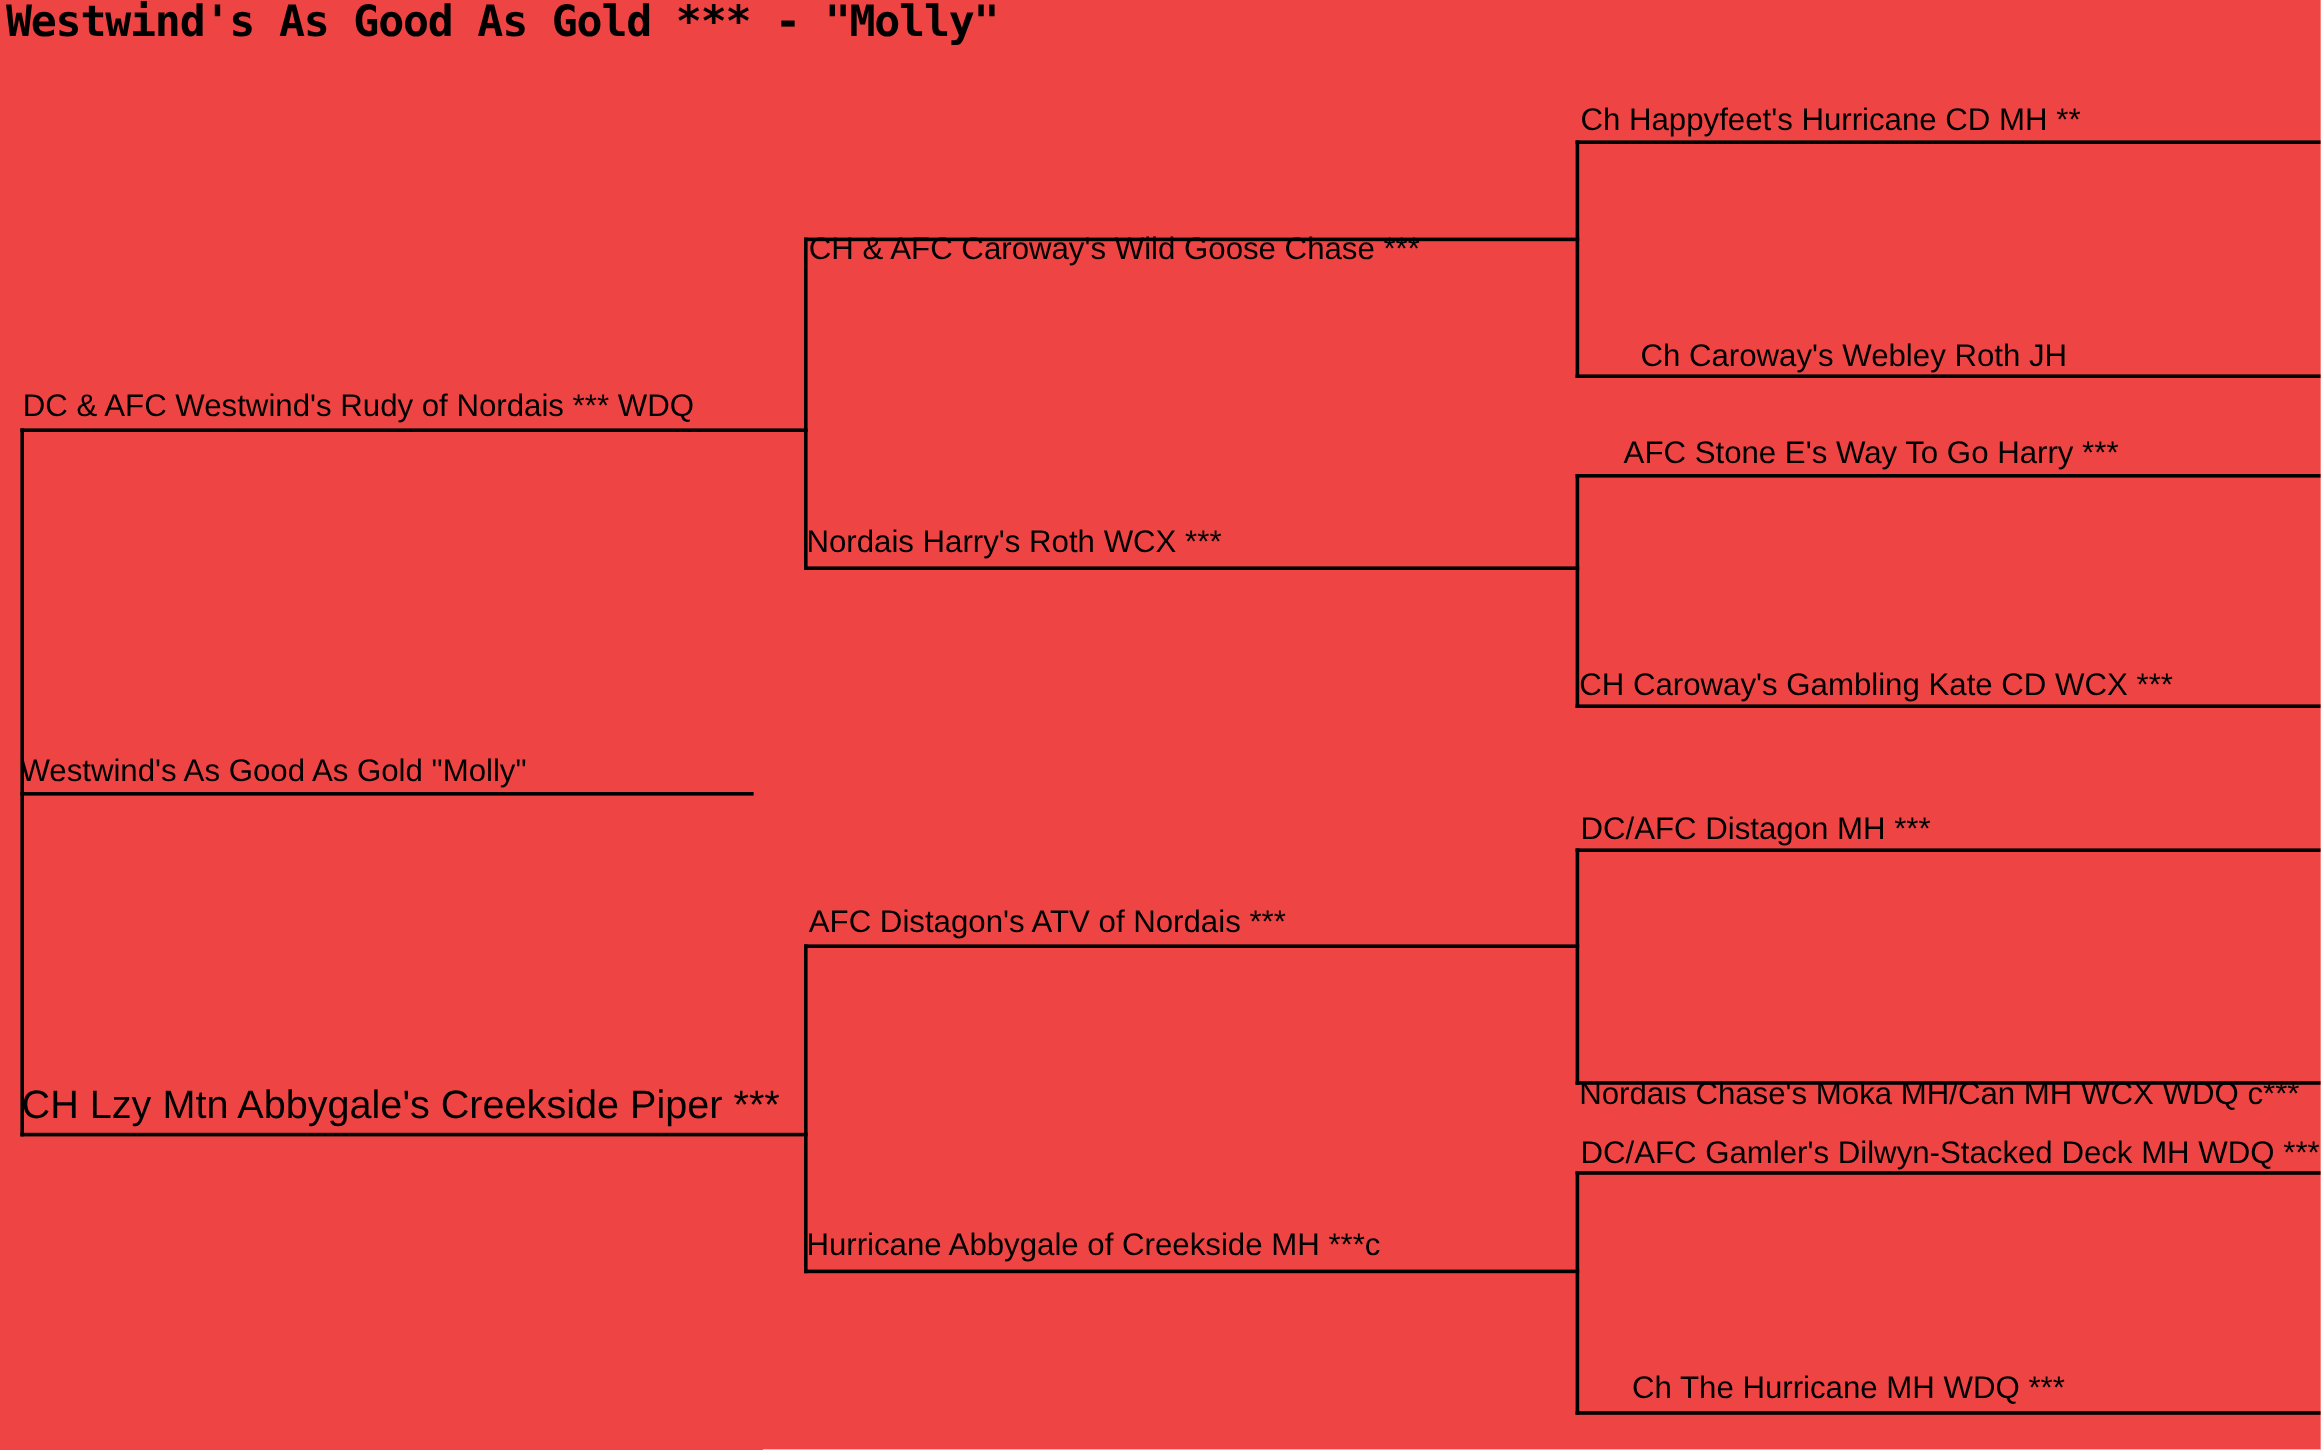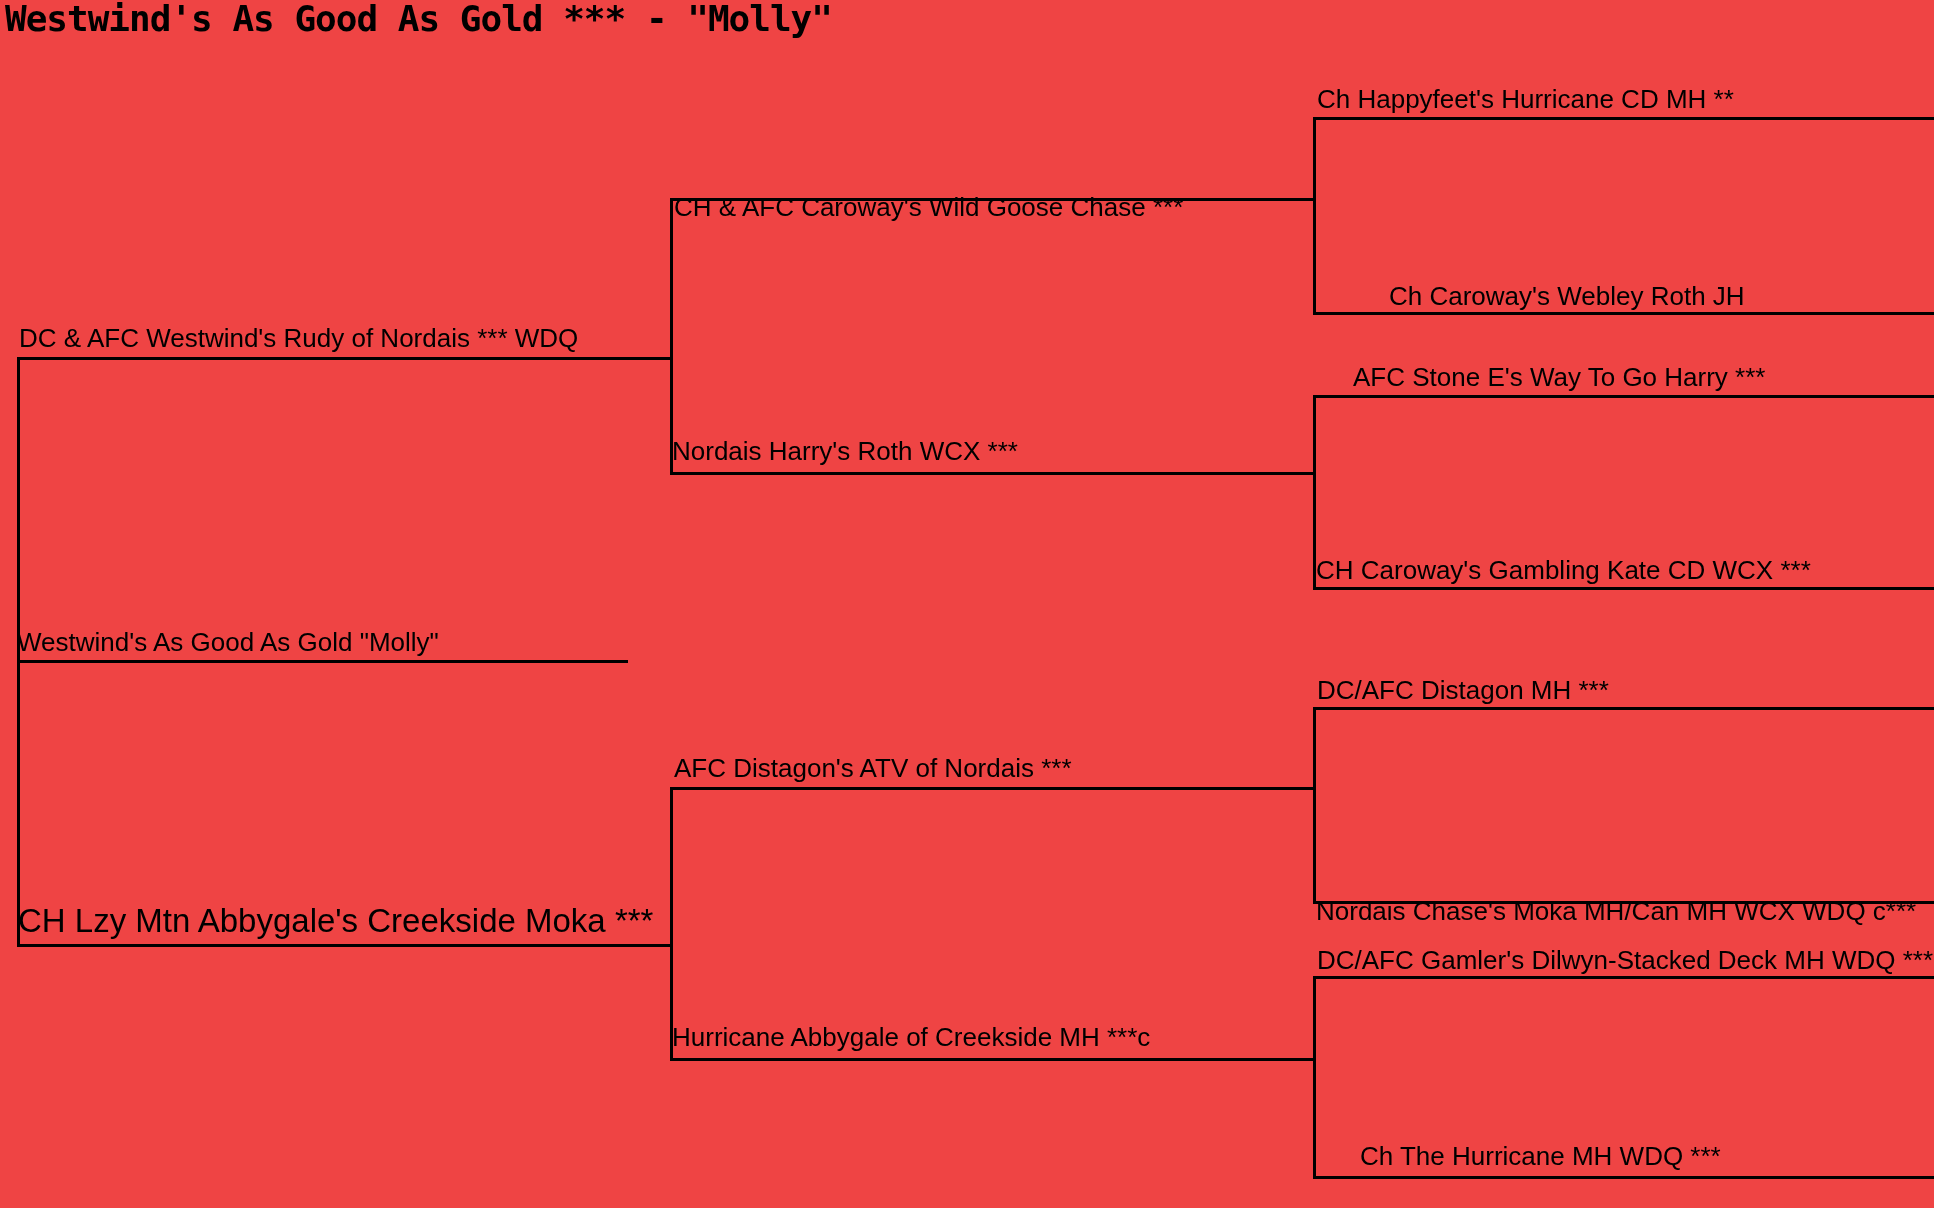--- a/index.html
+++ b/index.html
@@ -52,29 +52,29 @@
 </head>
 <body>
 
 <div id="canvas">
 
   <div class="chart-title">Westwind's As Good As Gold *** - "Molly"</div>
 
   <div class="node-label" style="left:17px; top:627px;">Westwind's As Good As Gold "Molly"</div>
 
   <div class="node-label" style="left:19px; top:323px;">DC &amp; AFC Westwind's Rudy of Nordais *** WDQ</div>
-  <div class="node-label big" style="left:18px; top:901px;">CH Lzy Mtn Abbygale's Creekside Moka ***</div>
+  <div class="node-label big" style="left:18px; top:901px;">CH Lzy Mtn Abbygale's Creekside Piper ***</div>
 
   <div class="node-label" style="left:674px; top:164px;margin-top:28px;">CH &amp; AFC Caroway's Wild Goose Chase ***</div>
   <div class="node-label" style="left:672px; top:436px;">Nordais Harry's Roth WCX ***</div>
   <div class="node-label" style="left:674px; top:753px;">AFC Distagon's ATV of Nordais ***</div>
   <div class="node-label" style="left:672px; top:1022px;">Hurricane Abbygale of Creekside MH ***c</div>
 
   <div class="node-label" style="left:1317px; top:84px;">Ch Happyfeet's Hurricane CD MH **</div>
-  <div class="node-label" style="left:1367px; top:281px;margin-left:22px;">Ch Caroway's Webley Roth JH</div>
+  <div class="node-label" style="left:1367px; top:281px;">Ch Caroway's Webley Roth JH</div>
   <div class="node-label" style="left:1317px; top:362px;margin-left:36px;">AFC Stone E's Way To Go Harry ***</div>
   <div class="node-label" style="left:1316px; top:555px;">CH Caroway's Gambling Kate CD WCX ***</div>
   <div class="node-label" style="left:1317px; top:675px;">DC/AFC Distagon MH ***</div>
   <div class="node-label" style="left:1316px; top:868px;margin-top:28px;">Nordais Chase's Moka MH/Can MH WCX WDQ c***</div>
   <div class="node-label" style="left:1317px; top:945px;">DC/AFC Gamler's Dilwyn-Stacked Deck MH WDQ ***</div>
   <div class="node-label" style="left:1360px; top:1141px;">Ch The Hurricane MH WDQ ***</div>
 
   <div class="hline" style="left:17px;   top:660px;  width:611px;"></div>
 
   <div class="hline" style="left:17px;   top:357px;  width:656px;"></div>

